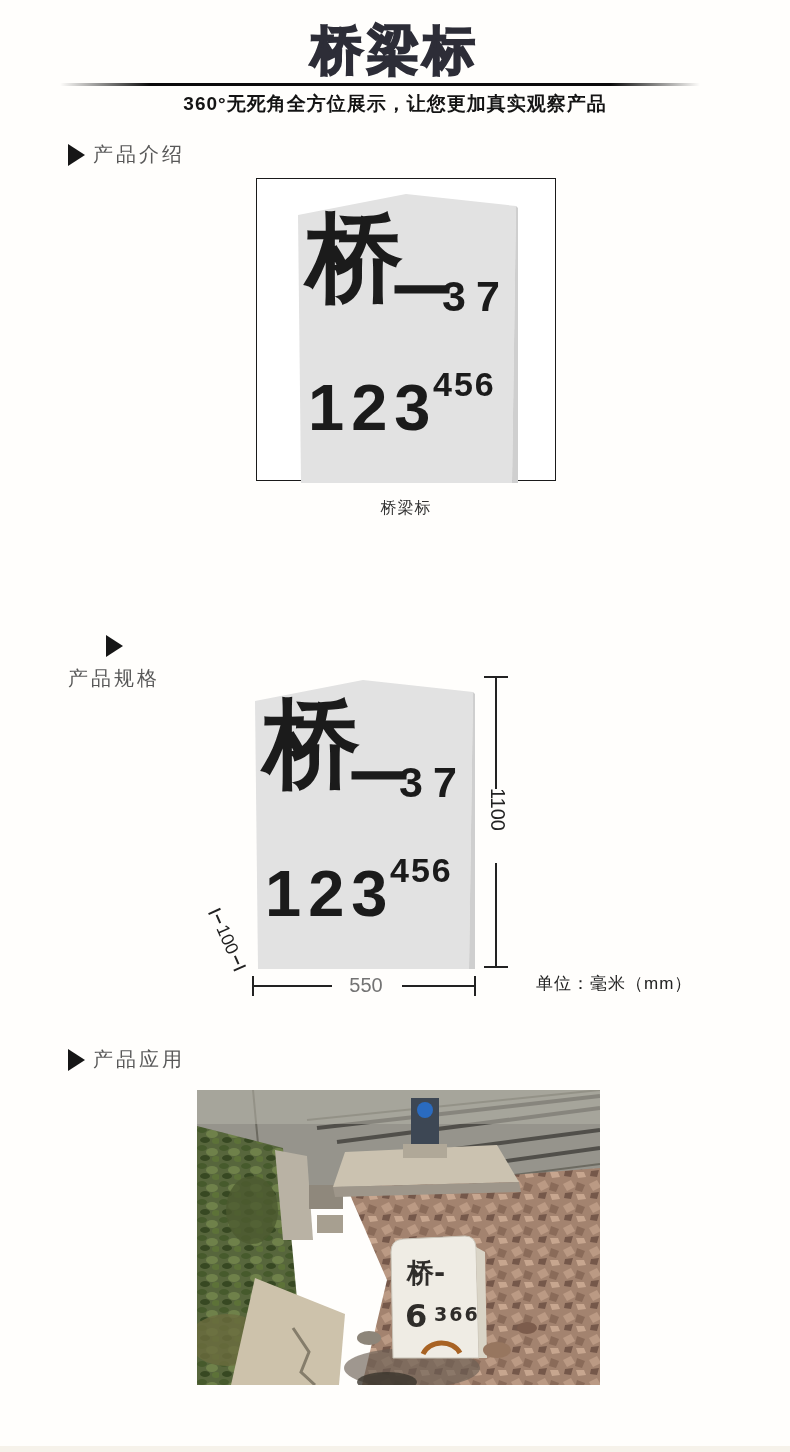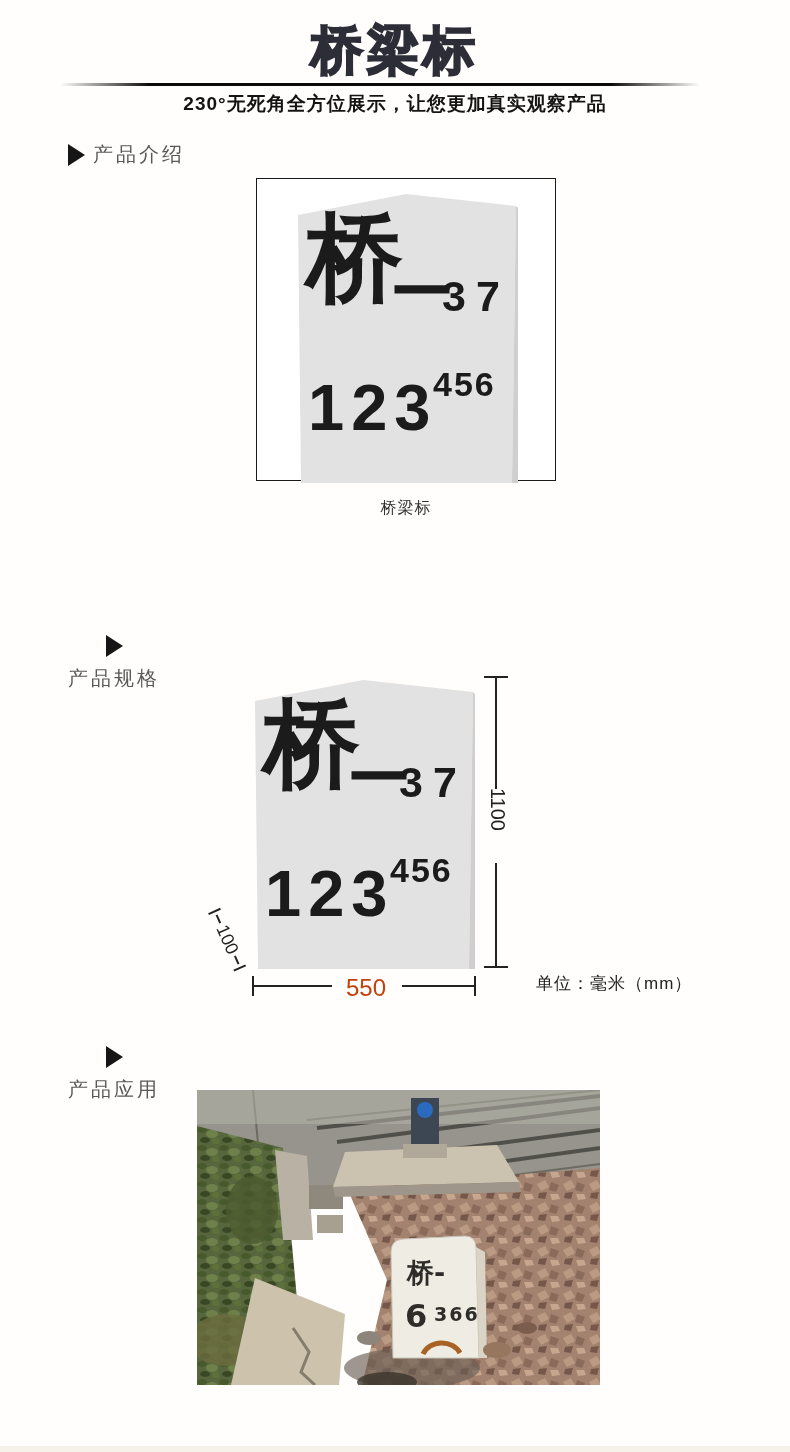--- a/index.html
+++ b/index.html
@@ -16,21 +16,21 @@
   .subtitle { position:absolute; top:91px; left:0; width:790px; text-align:center;
               font-size:19px; font-weight:600; color:#141414; letter-spacing:1px; }
 
   
   .sec-head { position:absolute; left:68px; display:flex; align-items:center; gap:8px; }
   .sec-head .tri { width:0; height:0; border-left:17px solid #161616;
                    border-top:11px solid transparent; border-bottom:11px solid transparent; }
   .sec-head .sec-label { font-size:20px; color:#595959; letter-spacing:3px; }
   .sec-intro { top:141px; }
   .sec-specs { top:635px;flex-direction:column; }
-  .sec-app   { top:1046px;flex-direction:column; }
+  .sec-app   { top:1046px; }
 
   
   .stone { position:absolute; width:222px; height:292px; }
   .stone svg.shape { position:absolute; left:0; top:0; width:222px; height:292px; }
   .stone .s-char { position:absolute; left:10px; top:18px; font-size:97px; font-weight:bold;
                    color:#1b1b1b; line-height:1; font-family:"DejaVu Sans","Liberation Sans",sans-serif; }
   .stone .s-dash { position:absolute; left:100px; top:68px; font-size:52px; font-weight:900;
                    color:#1b1b1b; -webkit-text-stroke:3px #1b1b1b; line-height:1; }
   .stone .s-serial { position:absolute; left:146px; top:84px; font-size:43px; font-weight:bold;
                      color:#1b1b1b; letter-spacing:10px; line-height:1; }
@@ -55,21 +55,21 @@
   .dim-v-seg2 { left:495px; top:863px; width:2px; height:105px; }
   .dim-v-cap-top { left:484px; top:676px; width:24px; height:2px; }
   .dim-v-cap-bot { left:484px; top:966px; width:24px; height:2px; }
   .dim-v-label { position:absolute; left:469px; top:798px; width:56px; text-align:center;
                  font-size:20px; color:#222; transform:rotate(90deg); }
   .dim-h-seg1 { left:252px; top:985px; width:80px; height:2px; }
   .dim-h-seg2 { left:402px; top:985px; width:74px; height:2px; }
   .dim-h-cap-left { left:252px; top:976px; width:2px; height:20px; }
   .dim-h-cap-right { left:474px; top:976px; width:2px; height:20px; }
   .dim-h-label { position:absolute; left:330px; top:974px; width:72px; text-align:center;
-                 font-size:24px; color:#c2410c; }
+                 font-size:20px; color:#737373; }
   .dim-base { position:absolute; left:192px; top:936px; width:76px; display:flex;
               align-items:center; gap:3px; transform:rotate(66deg); font-size:18px; color:#222; }
   .dim-base .cap { width:2px; height:13px; background:#222; }
   .dim-base .seg { width:9px; height:2px; background:#222; }
   .dim-base .num { line-height:1; }
   .unit-note { position:absolute; left:536px; top:972px; font-size:17px; color:#222; letter-spacing:1px; }
 
   
   .photo { position:absolute; left:197px; top:1090px; width:403px; height:295px; }
   .photo svg { display:block; width:403px; height:295px; }
@@ -78,21 +78,21 @@
 
   .bottom-strip { position:absolute; left:0; bottom:0; width:790px; height:6px; background:#f6f2ea; }
 </style>
 </head>
 <body>
 
 <div class="page">
 
   <div class="title">桥梁标</div>
   <div class="divider"></div>
-  <div class="subtitle">230°无死角全方位展示，让您更加真实观察产品</div>
+  <div class="subtitle">360°无死角全方位展示，让您更加真实观察产品</div>
 
   <div class="sec-head sec-intro">
     <span class="tri"></span>
     <span class="sec-label">产品介绍</span>
   </div>
 
   <div class="intro-fig">
     <div class="stone">
       <svg class="shape" viewBox="0 0 222 292">
         <polygon points="5,292 2,24 110,3 220,15 216,292" fill="#e2e2e2"></polygon>

